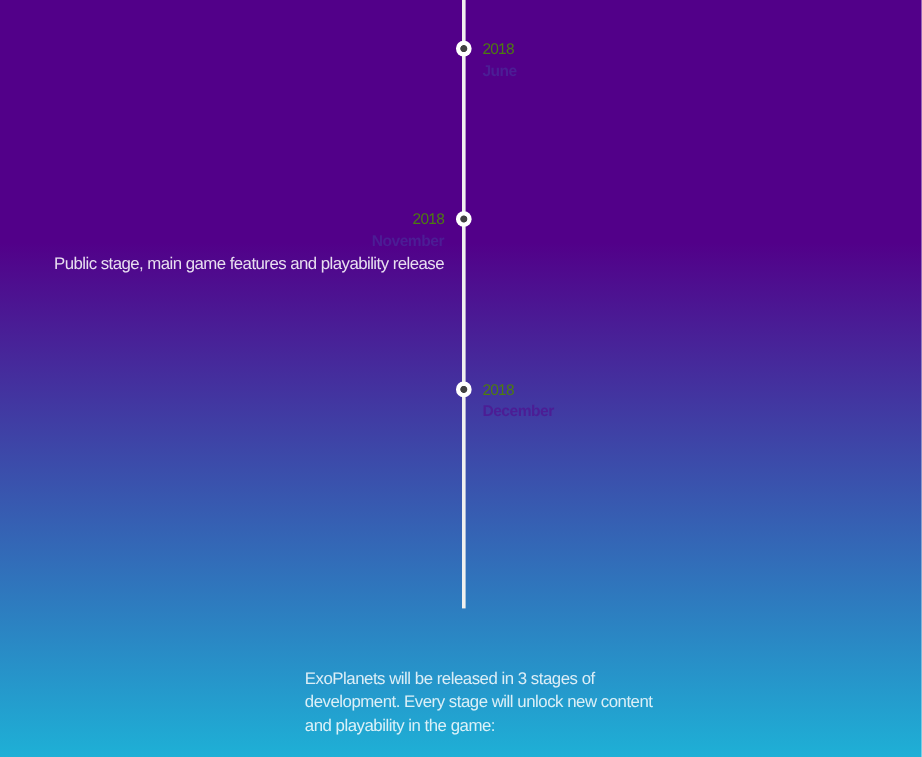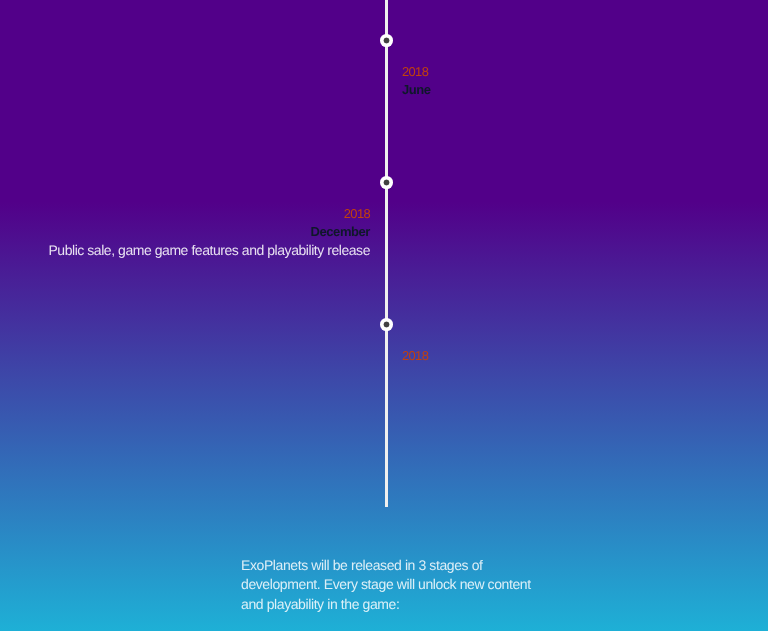--- a/index.html
+++ b/index.html
@@ -21,55 +21,56 @@
   
   #axis { position:absolute; left:385px; top:0; width:3px; height:506.6px; background:#f0f0ef; }
 
   
   .marker { position:absolute; width:12.6px; height:12.6px; border-radius:50%; left:380.2px;
             background:radial-gradient(circle closest-side at 50% 50%,
                        #414141 0, #414141 40%, #ffffff 50%, #ffffff 100%); }
 
   
   .entry { position:absolute; }
-  .entry .year  { color:#c2410c; font-size:12.9px; letter-spacing:-0.62px; line-height:16.6px;margin-top:31px; }
-  .entry .month { color:#0f172a; font-size:13px;   letter-spacing:-0.42px; line-height:18.4px; font-weight:bold; }
+  .entry .year  { color:#4d7c0f; font-size:12.9px; letter-spacing:-0.62px; line-height:16.6px; }
+  .entry .month { color:#4c1d95; font-size:13px;   letter-spacing:-0.42px; line-height:18.4px; font-weight:bold; }
   .entry .desc  { color:rgba(255,255,255,.87); font-size:14px; letter-spacing:-0.45px; line-height:19.9px; }
   .entry.side-right { text-align:left;  }
   .entry.side-left  { text-align:right; }
 
   #e-june     { left:402px; top:33px;  width:300px; }
   #e-august   { left:40px;  top:175px; width:330px; }
   #e-december { left:402px; top:317px; width:262px; }
 
   #m-june     { top:34.2px;  }
   #m-august   { top:176.2px; }
   #m-december { top:318.2px; }
 
   
-  #footnote { position:absolute; left:241px; top:555.5px; width:294px;
+  #footnote { position:absolute; left:254px; top:555.5px; width:294px;
               color:rgba(255,255,255,.84); font-size:14px; letter-spacing:-0.4px; line-height:19.8px; }
 </style>
 </head>
 <body>
 
 <div id="axis"></div>
 
 <div class="marker" id="m-june"></div>
 <div class="marker" id="m-august"></div>
 <div class="marker" id="m-december"></div>
 
 <div class="entry side-right" id="e-june">
   <div class="year">2018</div>
   <div class="month">June</div>
 </div>
 
 <div class="entry side-left" id="e-august">
   <div class="year">2018</div>
-  <div class="month">December</div>
-  <div class="desc">Public sale, game game features and playability release</div>
+  <div class="month">November</div>
+  <div class="desc">Public stage, main game features and playability release</div>
 </div>
 
 <div class="entry side-right" id="e-december">
   <div class="year">2018</div>
+  <div class="month">December</div>
 </div>
 
 <div id="footnote">ExoPlanets will be released in 3 stages of development. Every stage will unlock new content and playability in the game:</div>
 
 </body></html>

